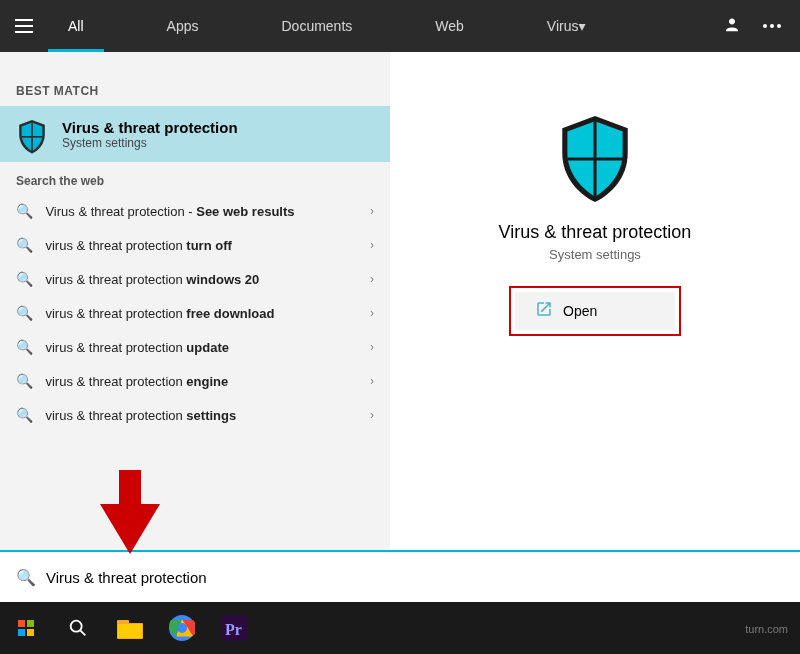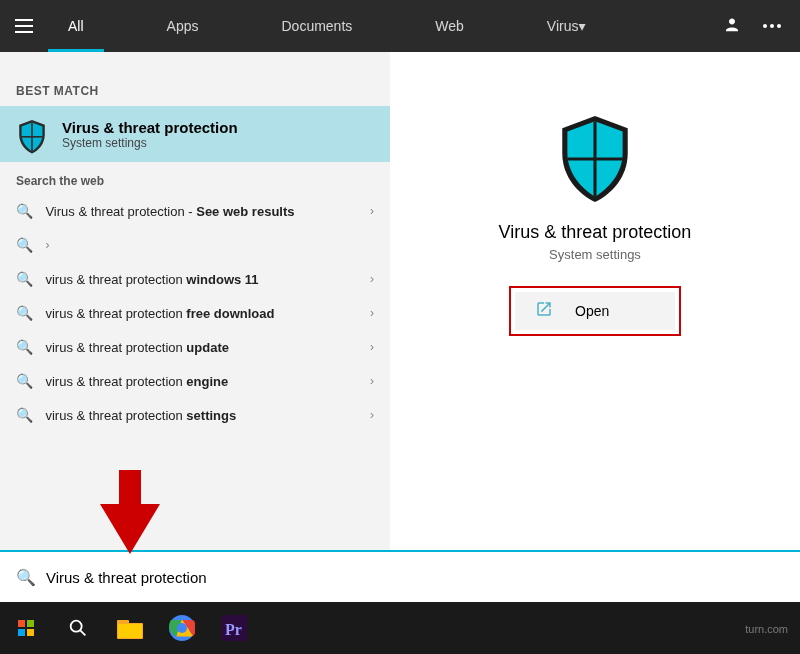--- a/index.html
+++ b/index.html
@@ -46,21 +46,21 @@
     .search-item-text { font-size: 13px; color: #222; flex: 1; }
     .search-item-text span { font-weight: 700; }
     .search-item-arrow { color: #888; font-size: 12px; }
 
     
     .right-panel { flex: 1; height: 550px; background: #fff; display: flex; flex-direction: column; align-items: center; padding-top: 60px; }
     .shield-large { width: 90px; height: 90px; position: relative; margin-bottom: 20px; }
     .app-title { font-size: 18px; font-weight: 400; color: #000; margin-bottom: 4px; }
     .app-sub { font-size: 13px; color: #666; margin-bottom: 24px; }
     .open-button-wrapper { border: 2px solid #c00; padding: 4px; margin-bottom: 10px; }
-    .open-button { display: flex; align-items: center; gap: 22px; padding: 8px 20px; background: #f3f3f3; cursor: pointer; min-width: 160px; }
+    .open-button { display: flex; align-items: center; gap: 10px; padding: 8px 20px; background: #f3f3f3; cursor: pointer; min-width: 160px; }
     .open-icon { font-size: 16px; color: #4db3c8; }
     .open-label { font-size: 14px; color: #000; }
 
     
     .arrow-annotation { position: absolute; bottom: 110px; left: 110px; display: flex; flex-direction: column; align-items: center; z-index: 5; }
   </style>
 </head>
 <body>
 
 <div class="top-nav">
@@ -115,25 +115,26 @@
 
     <div class="search-web-label">Search the web</div>
 
     <div class="search-item">
       <span class="search-item-icon">🔍</span>
       <span class="search-item-text">Virus &amp; threat protection - <span>See web results</span></span>
       <span class="search-item-arrow">›</span>
     </div>
     <div class="search-item">
       <span class="search-item-icon">🔍</span>
-      <span class="search-item-arrow">›</span>
-    </div>
-    <div class="search-item">
-      <span class="search-item-icon">🔍</span>
-      <span class="search-item-text">virus &amp; threat protection <span>windows 11</span></span>
+      <span class="search-item-text">virus &amp; threat protection <span>turn off</span></span>
+      <span class="search-item-arrow">›</span>
+    </div>
+    <div class="search-item">
+      <span class="search-item-icon">🔍</span>
+      <span class="search-item-text">virus &amp; threat protection <span>windows 20</span></span>
       <span class="search-item-arrow">›</span>
     </div>
     <div class="search-item">
       <span class="search-item-icon">🔍</span>
       <span class="search-item-text">virus &amp; threat protection <span>free download</span></span>
       <span class="search-item-arrow">›</span>
     </div>
     <div class="search-item">
       <span class="search-item-icon">🔍</span>
       <span class="search-item-text">virus &amp; threat protection <span>update</span></span>

